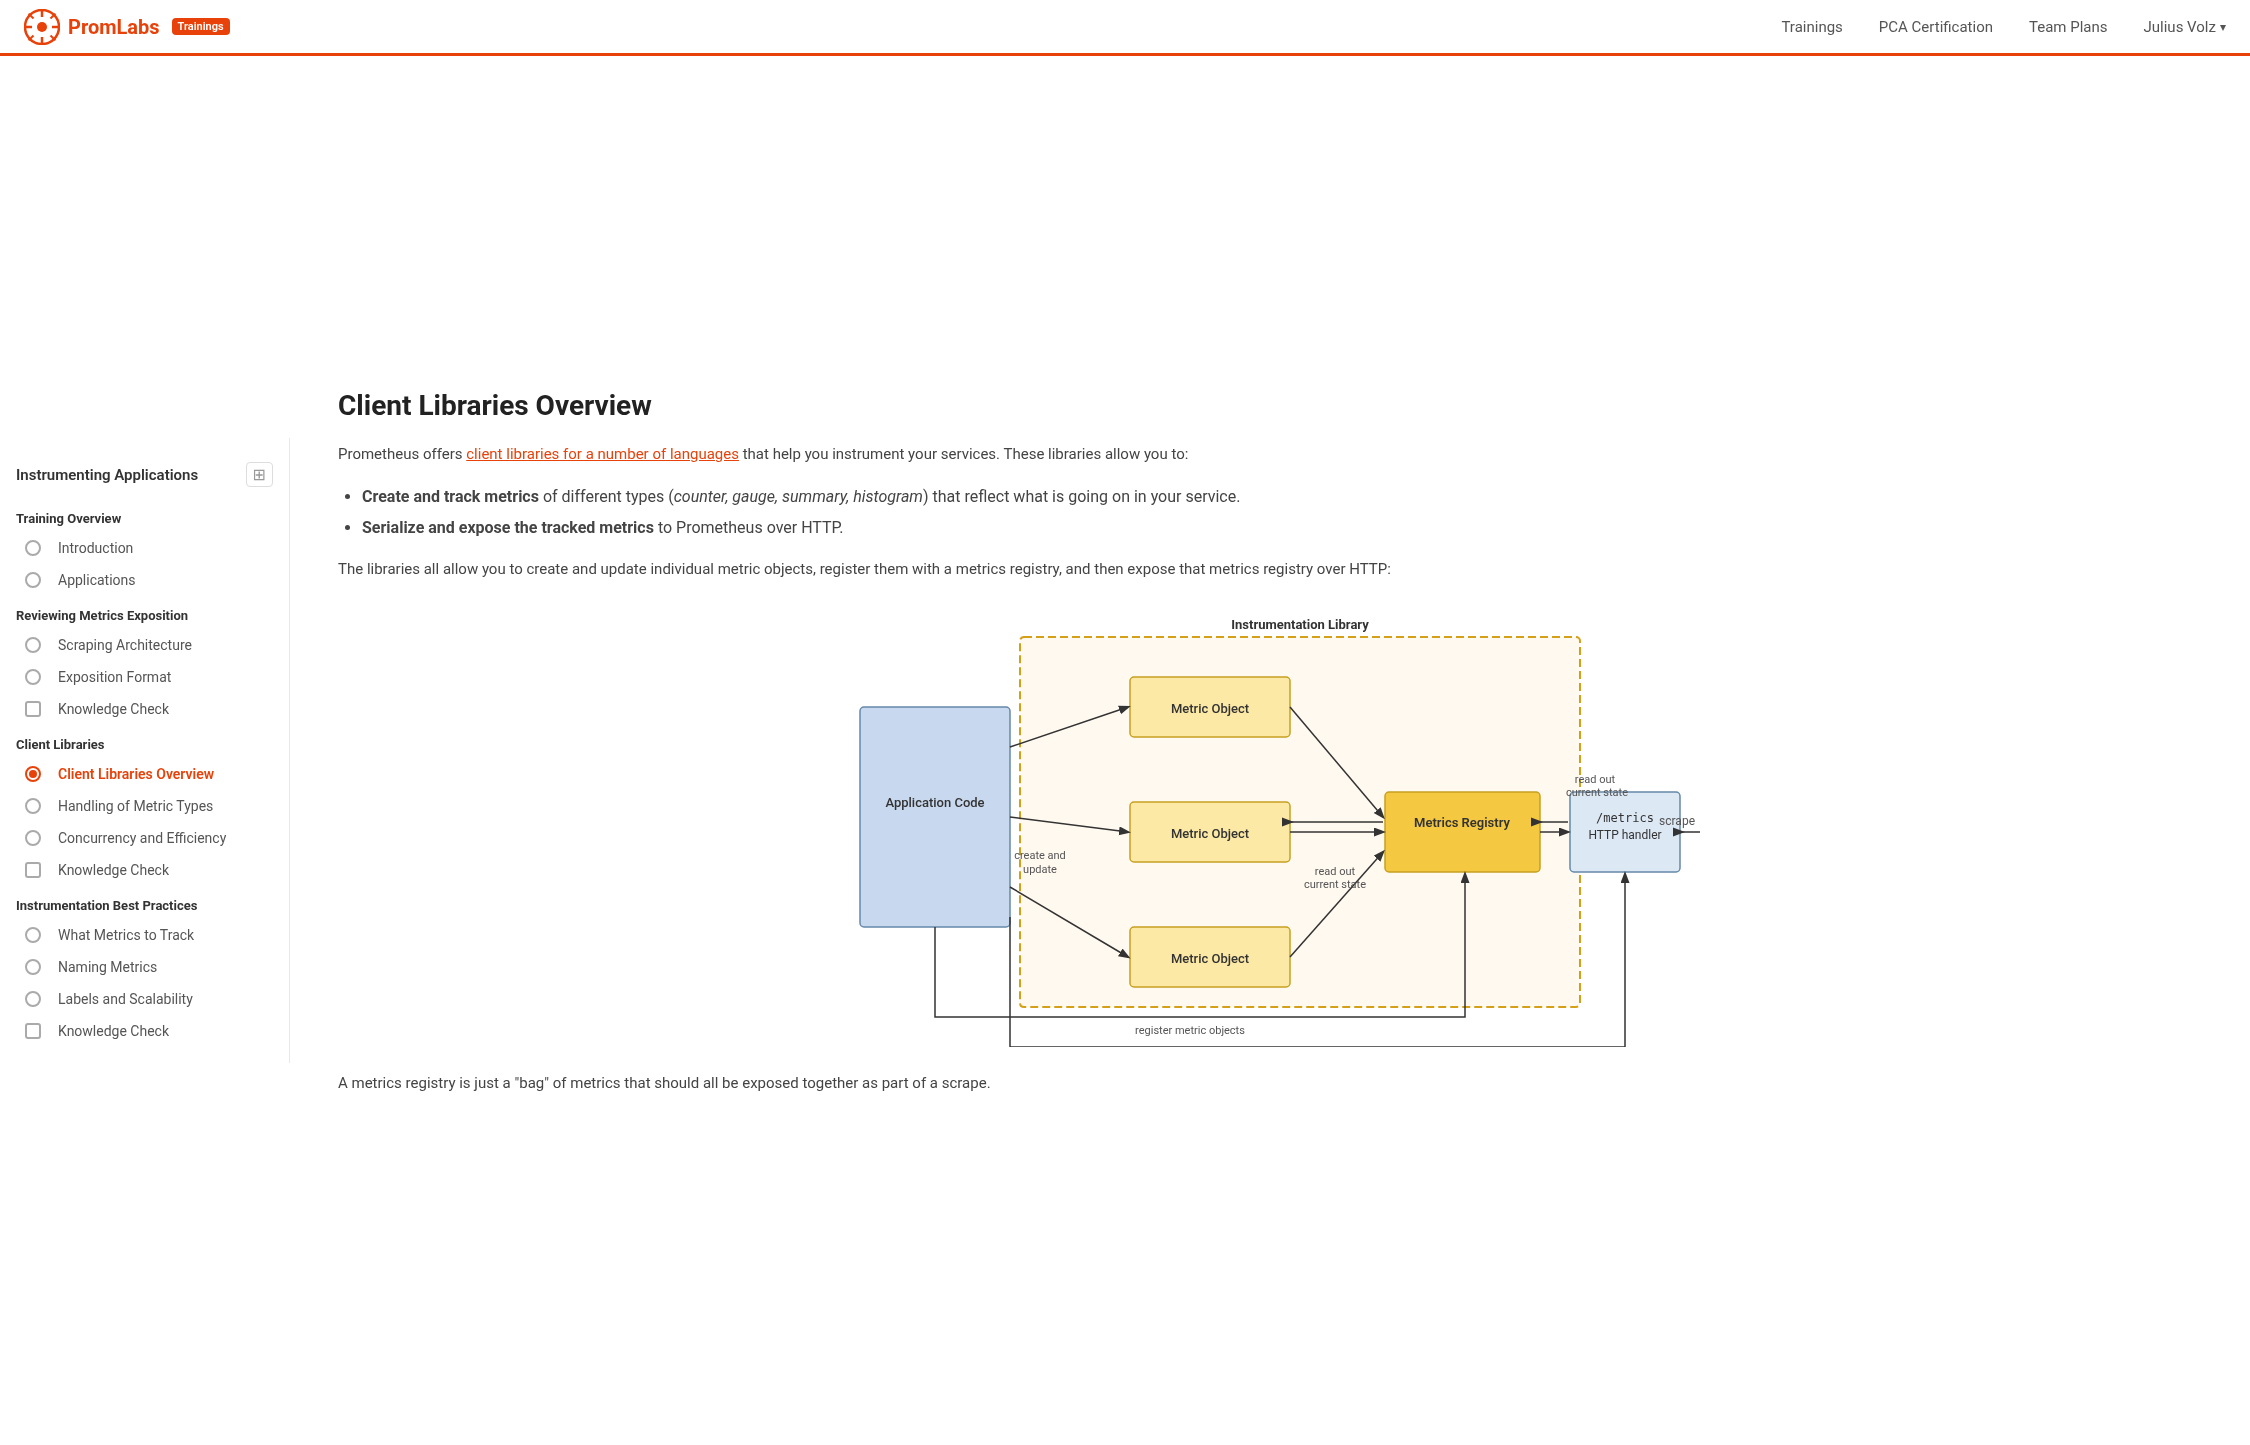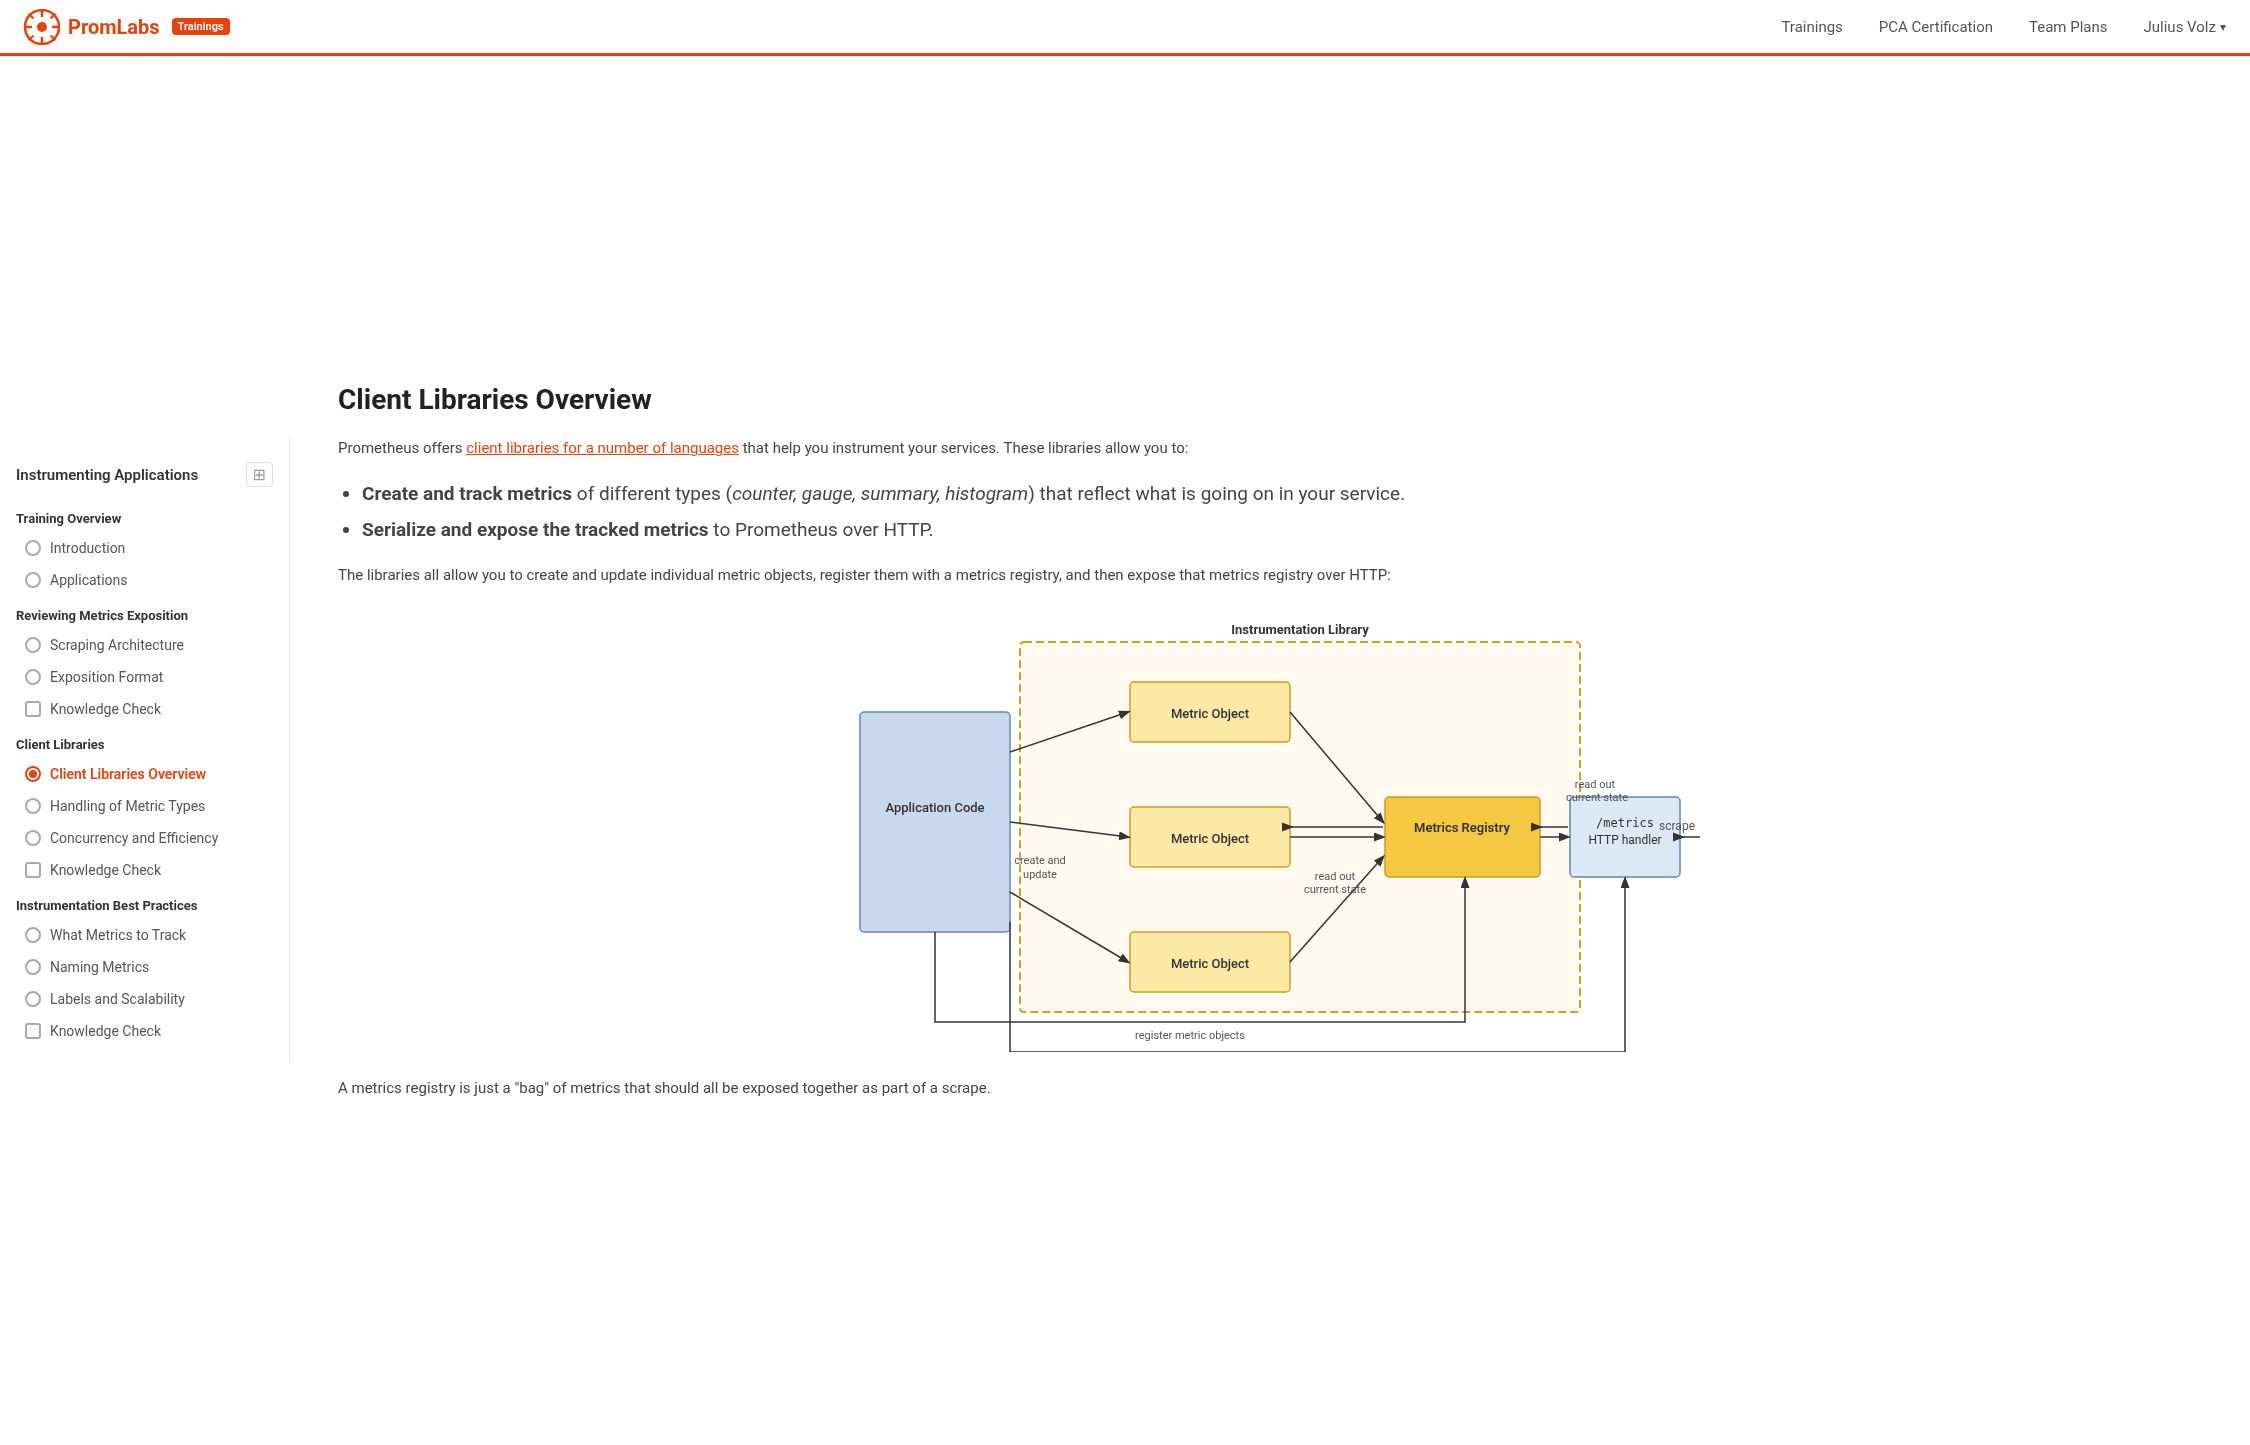--- a/index.html
+++ b/index.html
@@ -102,21 +102,21 @@
     }
     .sidebar-section-label {
       font-size: 13px;
       font-weight: 700;
       color: #333;
       padding: 12px 16px 6px;
     }
     .sidebar-item {
       display: flex;
       align-items: center;
-      gap: 8px;
+      gap: 16px;
       padding: 7px 16px 7px 24px;
       cursor: pointer;
       font-size: 14px;
       color: #555;
     }
     .sidebar-item.active {
       color: #e8420a;
       font-weight: 600;
     }
     .sidebar-item .item-icon {
@@ -171,21 +171,21 @@
       color: #444;
       margin-bottom: 16px;
     }
     .content-text a {
       color: #e8420a;
     }
     .bullet-list {
       margin: 12px 0 16px 24px;
     }
     .bullet-list li {
-      font-size: 19px;
+      font-size: 16px;
       line-height: 1.7;
       color: #444;
       margin-bottom: 4px;
     }
     .bold { font-weight: 700; }
     .italic { font-style: italic; }
 
     
     .diagram-container {
       margin: 24px 0;

